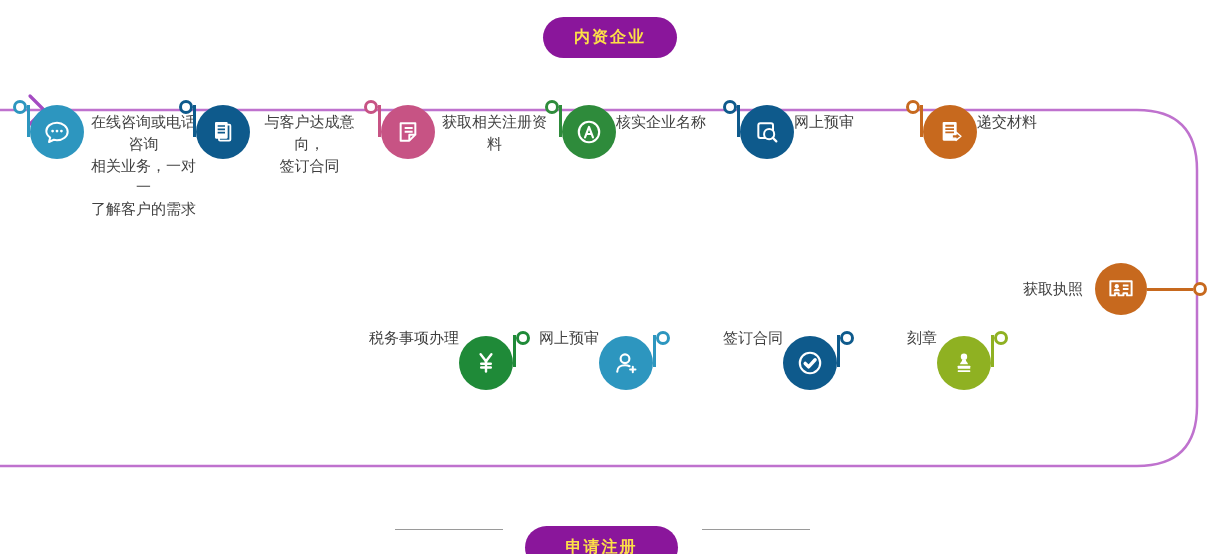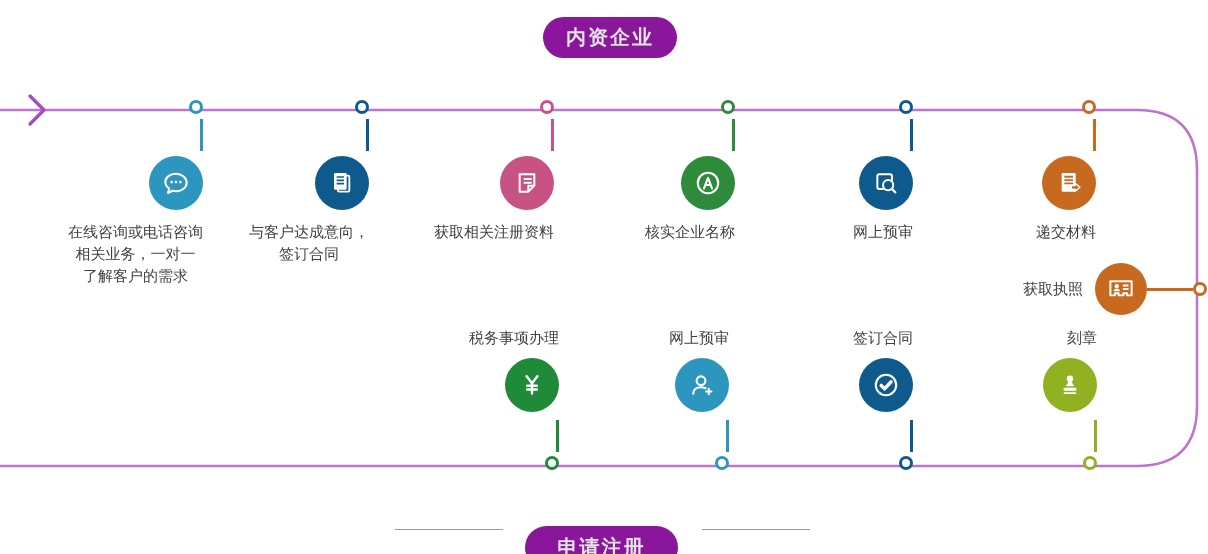--- a/index.html
+++ b/index.html
@@ -1,26 +1,26 @@
 <!DOCTYPE html>
 <html><head>
 <meta charset="utf-8">
 <style>
   * { margin:0; padding:0; box-sizing:border-box; }
   html,body { background:#fff; }
   body { font-family:"Liberation Sans","DejaVu Sans",sans-serif; }
   .canvas { position:relative; width:1208px; height:554px; background:#fff; overflow:hidden; }
   .flow-svg { position:absolute; left:0; top:0; z-index:1; }
 
-  .pill { position:absolute; z-index:3; border-radius:22px; color:#e5e5e5; font-weight:bold;
-          font-size:20px; letter-spacing:2px; display:flex; align-items:center; justify-content:center; }
+  .pill { position:absolute; z-index:3; border-radius:22px; color:#fde047; font-weight:bold;
+          font-size:16px; letter-spacing:2px; display:flex; align-items:center; justify-content:center; }
   .pill-top { left:543px; top:17px; width:134px; height:41px; }
   .pill-bottom { left:525px; top:526px; width:153px; height:43px; }
 
-  .step { position:absolute; width:190px; display:flex; flex-direction:column; align-items:flex-end; z-index:2; }
+  .step { position:absolute; width:190px; display:flex; flex-direction:row; align-items:flex-start; z-index:2; }
   .step-top { top:100px; }
   .step-bottom { top:327px; }
 
   .node { width:14px; height:14px; border-radius:50%; background:#fff; border:3px solid #888; flex:0 0 auto; }
   .connector { width:3px; height:32px; flex:0 0 auto; }
   .step-top .connector { margin-top:5px; }
   .step-bottom .connector { margin-top:8px; }
   .step-bottom .node { margin-top:4px; }
 
   .icon-circle { width:54px; height:54px; border-radius:50%; display:flex; align-items:center;

